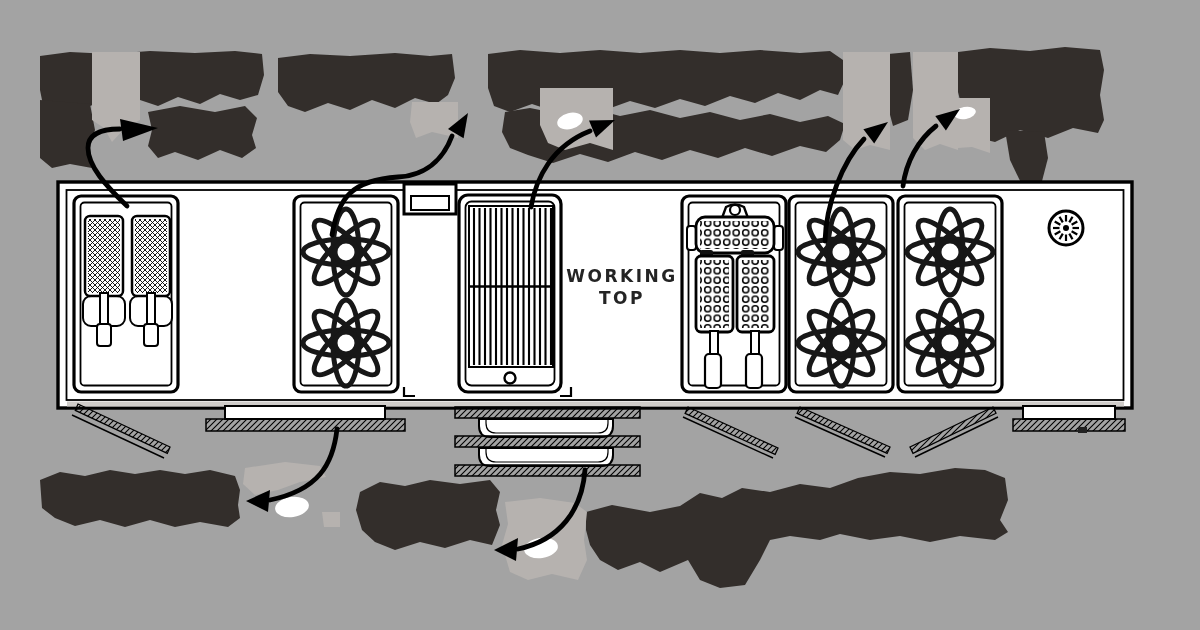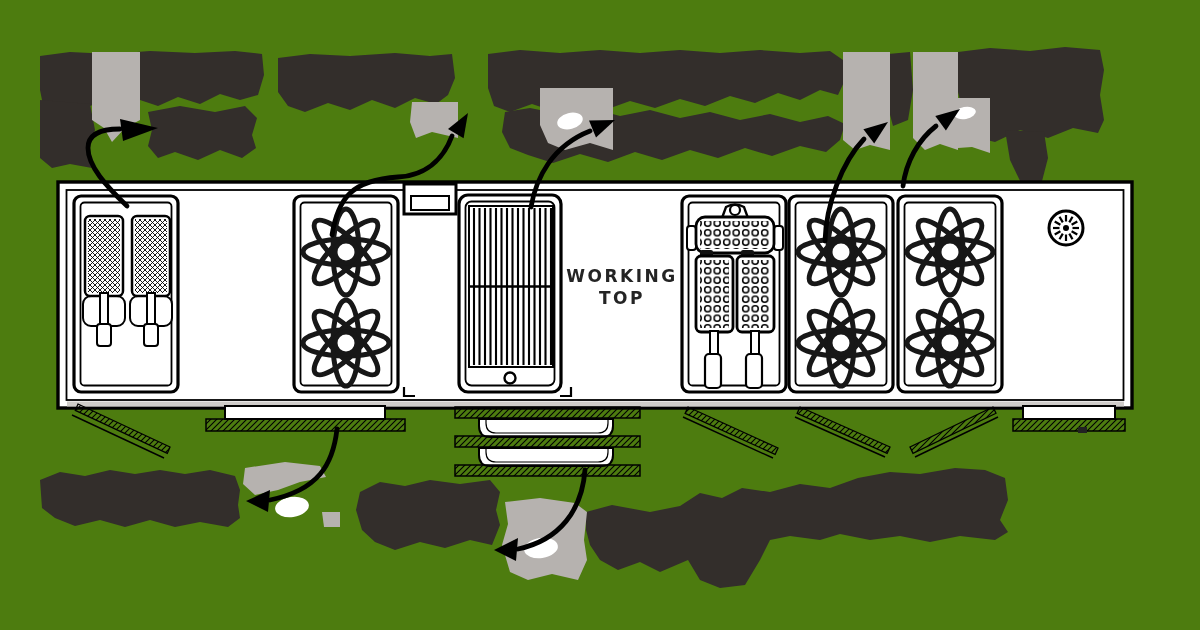--- a/index.html
+++ b/index.html
@@ -1,16 +1,16 @@
 <!DOCTYPE html>
 <html><head>
 <meta charset="utf-8">
 <style>
   html,body{margin:0;padding:0;background:#fff;}
-  .stage{position:relative;width:1200px;height:630px;background:#4d7c0f;overflow:hidden;
+  .stage{position:relative;width:1200px;height:630px;background:#a3a3a3;overflow:hidden;
          font-family:"DejaVu Sans", sans-serif;}
   svg{position:absolute;left:0;top:0;}
   .wt-text{font-family:"DejaVu Sans", sans-serif;font-size:17px;font-weight:600;
            letter-spacing:2.5px;fill:#242424;}
 </style>
 </head>
 <body>
 
 <div class="stage">
 <svg width="1200" height="630" viewBox="0 0 1200 630">

